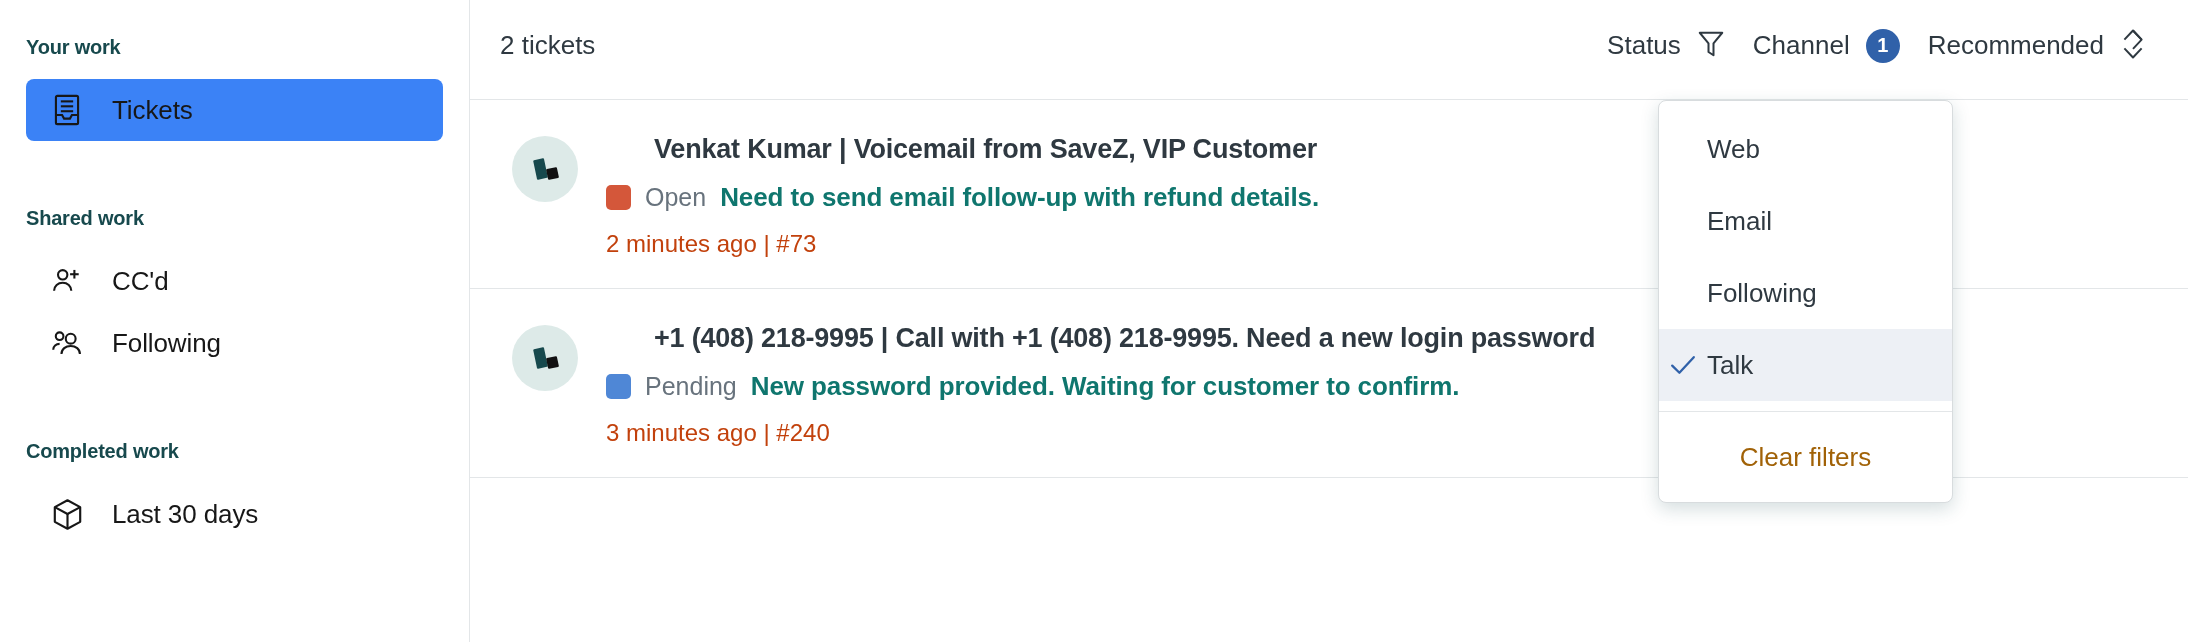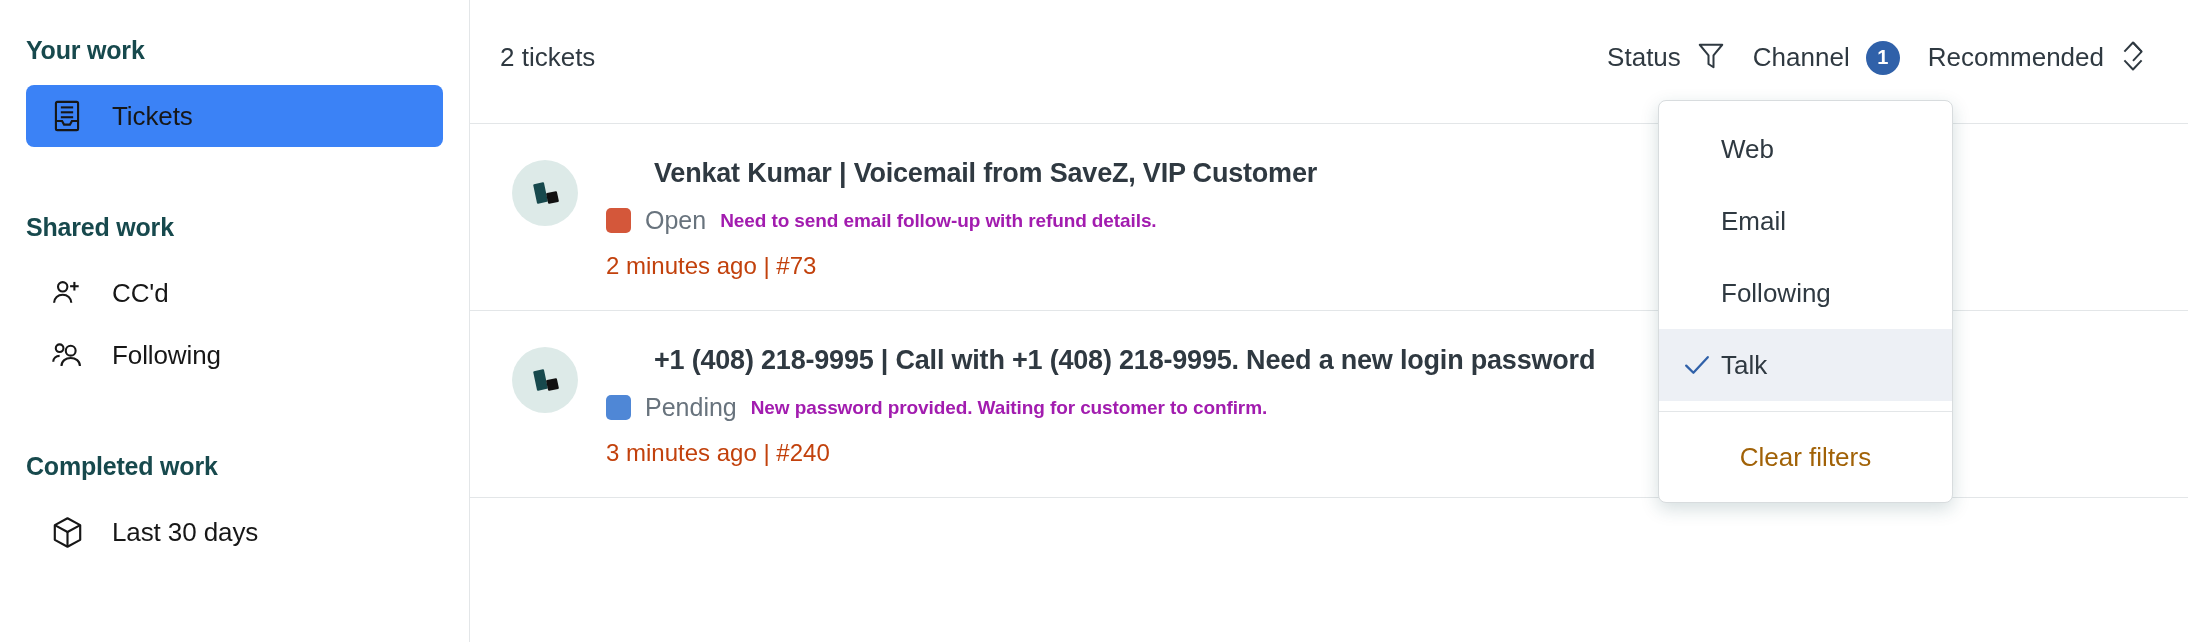--- a/index.html
+++ b/index.html
@@ -15,39 +15,39 @@
   .sidebar {
     width: 470px; height: 642px;
     background: #fff;
     border-right: 1px solid #e3e6e8;
     flex: 0 0 470px;
     padding-top: 36px;
     position: relative;
   }
   .nav-group { margin-bottom: 14px; }
   .nav-heading {
-    font-size: 25px; font-weight: bold; color: #17494D;
+    font-size: 20px; font-weight: bold; color: #17494D;
     padding: 0 26px; margin-bottom: 20px; letter-spacing: -0.2px;
   }
   .nav-item {
     display: flex; align-items: center; gap: 28px;
     height: 62px; margin: 0 26px; padding: 0 24px;
     border-radius: 8px; cursor: pointer;
   }
   .nav-item.active { background: #3b82f6; }
   .nav-icon { width: 34px; height: 34px; flex: 0 0 34px; display: flex; align-items: center; justify-content: center; }
   .nav-label { font-size: 26px; color: #171717; letter-spacing: -0.1px; }
   .gap-a { height: 52px; }
   .gap-b { height: 52px; }
 
   
   .main { flex: 1; position: relative; height: 642px; background: #fff; overflow: hidden; }
 
   .list-header {
-    height: 124px; display: flex; align-items: center;
+    height: 100px; display: flex; align-items: center;
     padding: 0 42px 8px 30px;
     border-bottom: 1px solid #e3e6e8;
   }
   .ticket-count { font-size: 26px; color: #2F3941; }
   .header-actions { margin-left: auto; display: flex; align-items: center; gap: 28px; }
   .hdr-btn { display: flex; align-items: center; gap: 16px; cursor: pointer; }
   .hdr-label { font-size: 26px; color: #2F3941; }
   .badge-count {
     width: 34px; height: 34px; border-radius: 50%;
     background: #3061A9; color: #fff; font-size: 20px; font-weight: bold;
@@ -68,38 +68,38 @@
     margin-top: 4px;
   }
   .ticket-body { flex: 1; min-width: 0; padding-top: 2px; }
   .ticket-title {
     font-size: 27px; font-weight: bold; color: #2F3941;
     white-space: nowrap; letter-spacing: -0.2px; margin-bottom: 17px; margin-left: 48px;
   }
   .ticket-sub { display: flex; align-items: center; gap: 14px; margin-bottom: 17px; }
   .status-dot { width: 25px; height: 25px; border-radius: 5px; flex: 0 0 25px; }
   .status-label { font-size: 25px; color: #68737D; }
-  .ticket-snippet { font-size: 19px; font-weight: bold; color: #a21caf; white-space: nowrap; letter-spacing: -0.1px; }
+  .ticket-snippet { font-size: 26px; font-weight: bold; color: #0f766e; white-space: nowrap; letter-spacing: -0.1px; }
   .ticket-meta { font-size: 24px; color: #c2410c; }
 
   
   .dropdown {
     position: absolute;
     left: 1188px; top: 100px;
     width: 295px;
     background: #fff;
     border: 1px solid #d8dcde;
     border-radius: 8px;
     box-shadow: 0 6px 18px rgba(23,73,77,0.18);
     padding: 12px 0 0 0;
     z-index: 50;
   }
   .dd-item {
     display: flex; align-items: center;
-    height: 72px; padding-left: 14px; cursor: pointer;
+    height: 72px; cursor: pointer;
     font-size: 26px; color: #2F3941;
   }
   .dd-item.selected { background: #EDF0F5; }
   .dd-check { width: 48px; flex: 0 0 48px; display: flex; align-items: center; justify-content: center; }
   .dd-sep { height: 1px; background: #e3e6e8; margin-top: 10px; }
   .dd-clear {
     height: 90px; display: flex; align-items: center; justify-content: center;
     font-size: 26px; color: #a16207; cursor: pointer;
   }
 </style>

